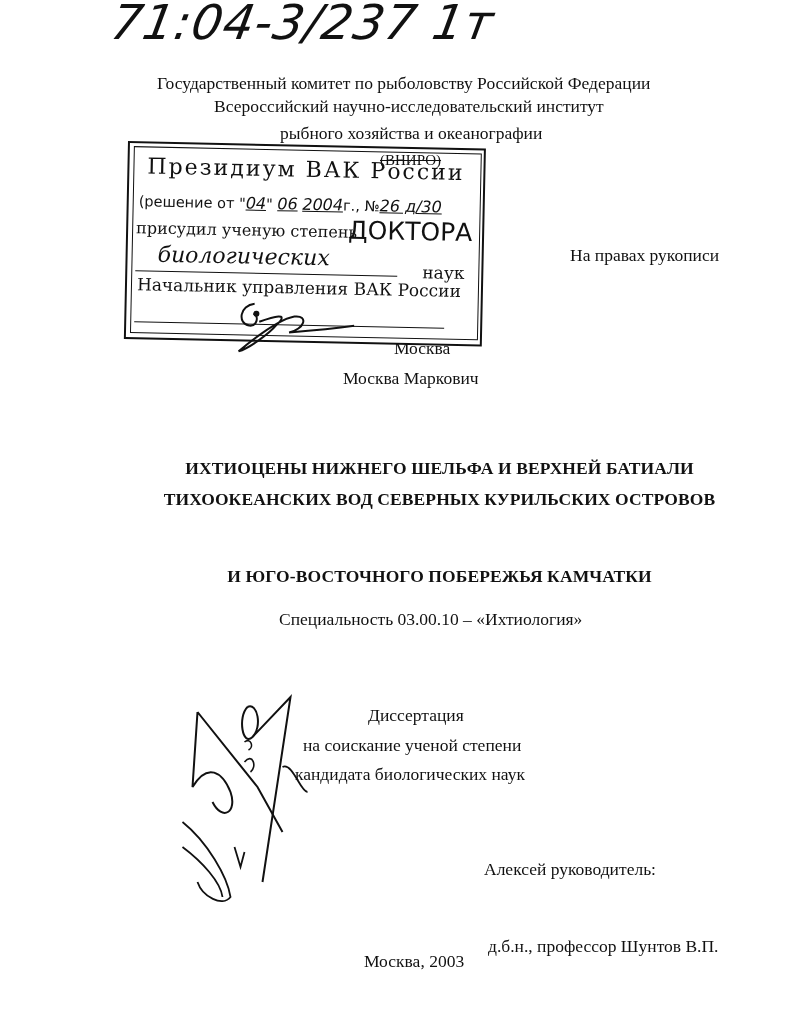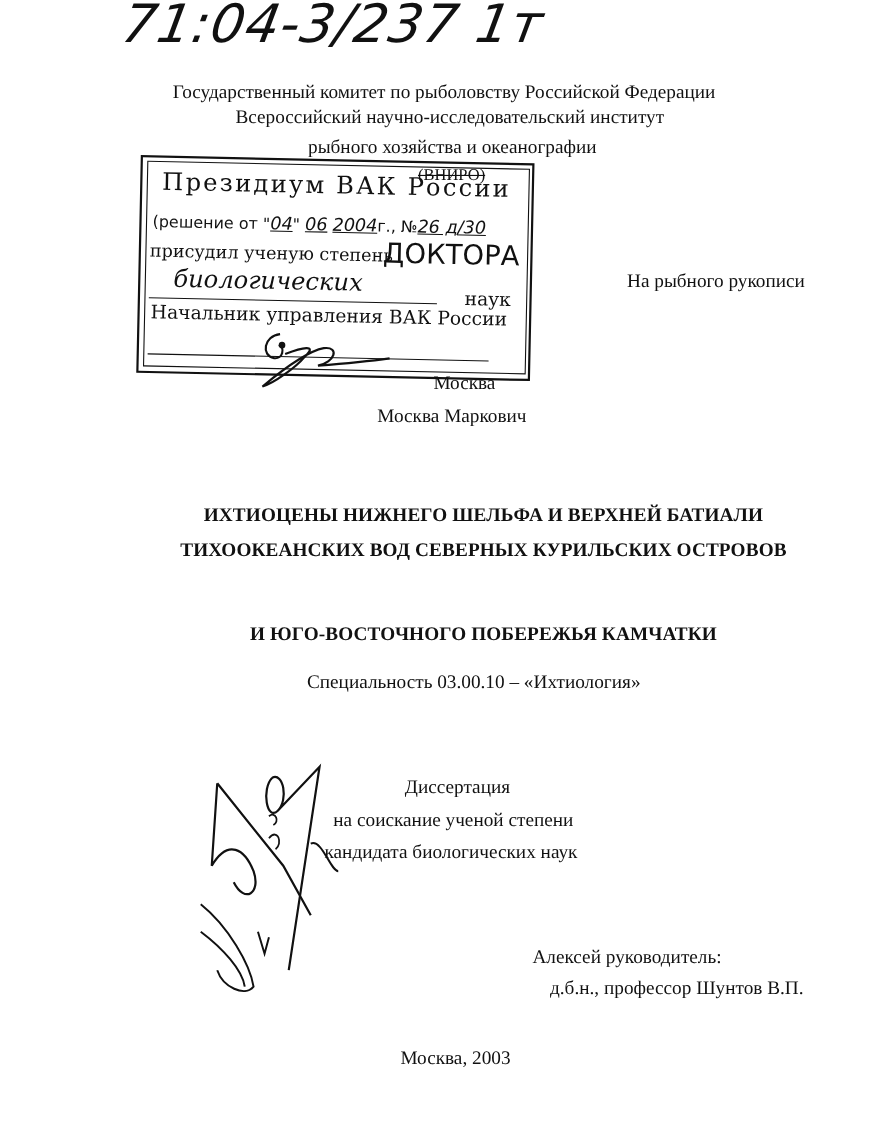--- a/index.html
+++ b/index.html
@@ -57,21 +57,21 @@
   <div id="stamp-field-line"></div>
   <div id="stamp-science" class="st">наук</div>
   <div id="stamp-head" class="st">Начальник управления ВАК России</div>
   <div id="stamp-sig-line"></div>
   <svg id="stamp-sign" viewBox="0 0 150 60">
     <path d="M35 10 C20 12 18 30 30 32 C38 33 40 22 34 20 M40 28 C55 22 70 18 58 30 C50 40 30 55 20 58 C35 45 60 25 75 22 C90 20 85 35 70 38 C90 36 110 34 135 30" fill="none" stroke="#111" stroke-width="2"></path>
     <circle cx="37" cy="20" r="3" fill="#111"></circle>
   </svg>
 </div>
 
-<div class="abs line" style="left:570px; top:245px;">На рыбного рукописи</div>
+<div class="abs line" style="left:570px; top:245px;">На правах рукописи</div>
 
 <div class="abs line" style="left:394px; top:338px;">Москва</div>
 <div class="abs line" style="left:343px; top:368px;">Москва Маркович</div>
 
 <div class="abs title center" style="top:458px;">ИХТИОЦЕНЫ НИЖНЕГО ШЕЛЬФА И ВЕРХНЕЙ БАТИАЛИ</div>
 <div class="abs title center" style="top:489px;">ТИХООКЕАНСКИХ ВОД СЕВЕРНЫХ КУРИЛЬСКИХ ОСТРОВОВ</div>
 <div class="abs title center" style="top:519px;margin-top:47px;">И ЮГО-ВОСТОЧНОГО ПОБЕРЕЖЬЯ КАМЧАТКИ</div>
 
 <div class="abs line" style="left:259px; top:609px;margin-left:20px;">Специальность 03.00.10 – «Ихтиология»</div>
 
@@ -82,15 +82,15 @@
 <svg id="sig-left" viewBox="0 0 130 230">
   <path d="M15 20 L10 95 C25 70 40 80 48 100 C55 120 40 130 30 110 M15 20 L75 95 L100 140" fill="none" stroke="#111" stroke-width="2"></path>
   <path d="M65 15 C55 25 60 55 70 45 C80 35 75 10 65 15 M70 45 L108 5 L80 190" fill="none" stroke="#111" stroke-width="2"></path>
   <path d="M62 70 C70 60 75 75 68 80 M62 50 C68 45 72 55 66 58" fill="none" stroke="#111" stroke-width="1.6"></path>
   <path d="M0 130 C25 150 45 185 48 205 C40 215 20 205 15 190 M0 155 C20 170 38 190 40 205" fill="none" stroke="#111" stroke-width="1.8"></path>
   <path d="M52 155 L58 175 L62 160" fill="none" stroke="#111" stroke-width="1.8"></path>
   <path d="M100 75 C110 70 118 100 125 100" fill="none" stroke="#111" stroke-width="1.8"></path>
 </svg>
 
 <div class="abs line" style="left:484px; top:859px;">Алексей руководитель:</div>
-<div class="abs line" style="left:488px; top:888px;margin-left:12px;">д.б.н., профессор Шунтов В.П.</div>
+<div class="abs line" style="left:488px; top:936px;">д.б.н., профессор Шунтов В.П.</div>
 
 <div class="abs line" style="left:364px; top:951px;">Москва, 2003</div>
 
 </body></html>

